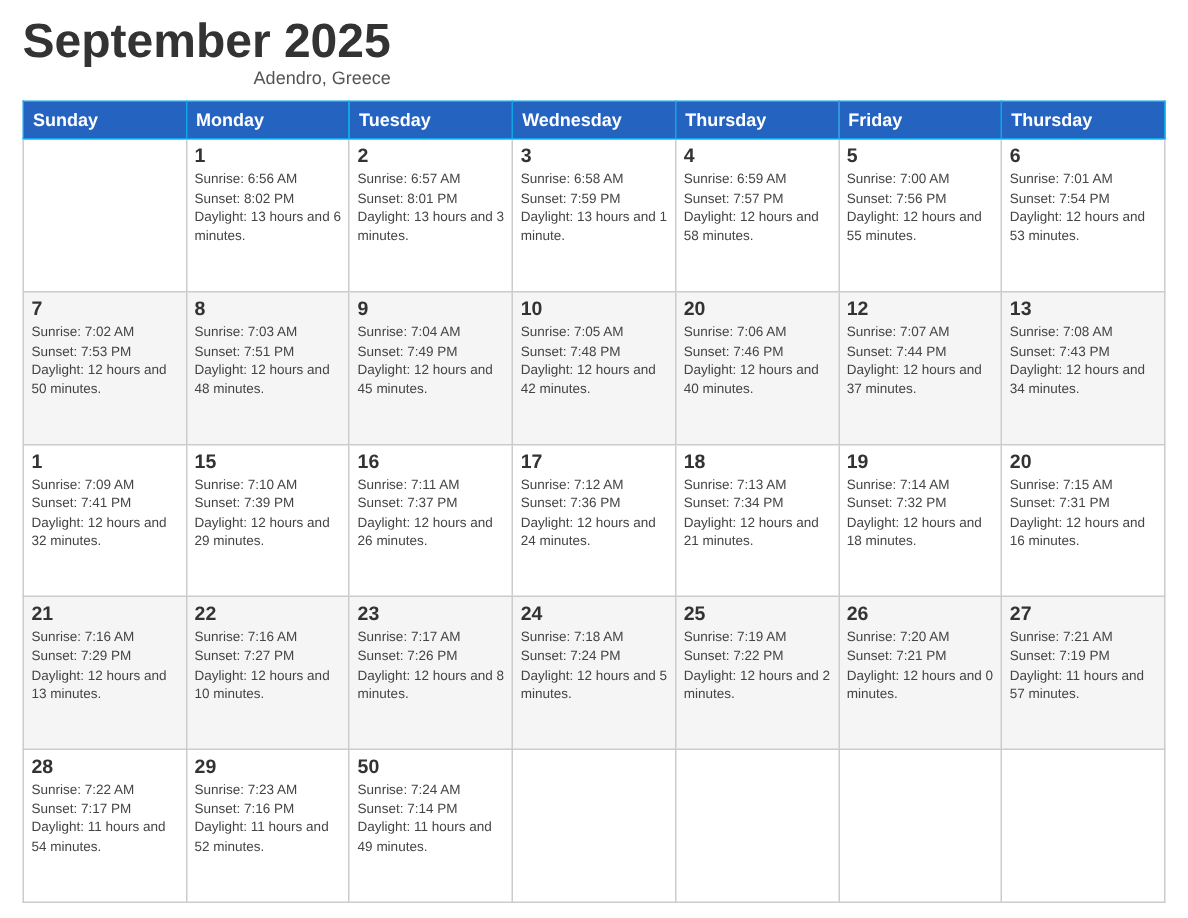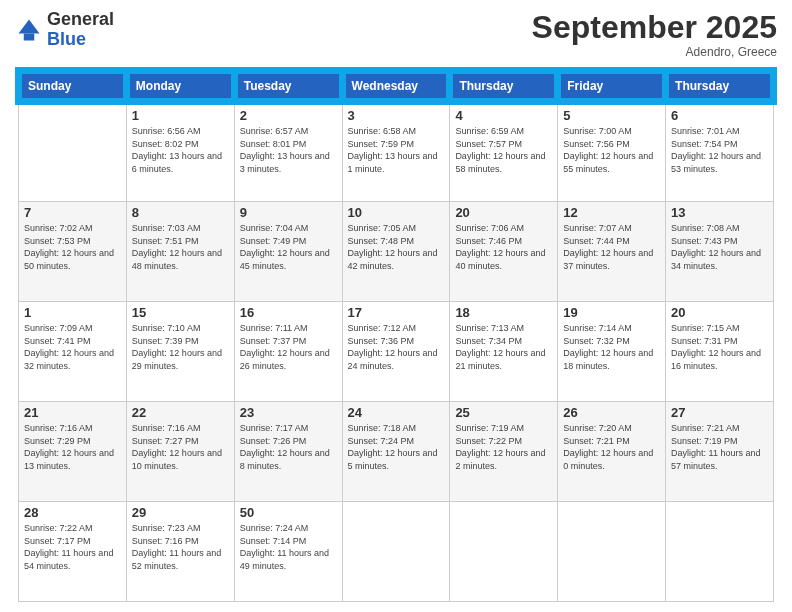--- a/index.html
+++ b/index.html
@@ -57,21 +57,21 @@
       border-collapse: collapse;
       flex: 1;
     }
     .calendar th {
       background: #2563c0;
       color: #fff;
       font-size: 12px;
       font-weight: bold;
       padding: 5px 6px;
       text-align: left;
-      border: 7px solid #0ea5e9;
+      border: 1px solid #0ea5e9;
     }
     .calendar td {
       border: 1px solid #ccc;
       vertical-align: top;
       padding: 3px 5px;
       width: calc(100% / 7);
       font-size: 9.5px;
       color: #333;
       height: 88px;
     }
@@ -98,30 +98,20 @@
     }
     .calendar thead tr th {
       background: #2563c0;
     }
   </style>
 </head>
 <body>
 
 <div class="page">
   <div class="header">
-    <div class="logo">
-      <svg class="logo-icon" viewBox="0 0 32 32">
-        <polygon points="16,4 28,20 4,20" fill="#2563c0"></polygon>
-        <rect x="10" y="20" width="12" height="8" fill="#2563c0"></rect>
-      </svg>
-      <div class="logo-text">
-        <span class="logo-general">General</span><br>
-        <span class="logo-blue">Blue</span>
-      </div>
-    </div>
     <div class="title-block">
       <div class="month-title">September 2025</div>
       <div class="location">Adendro, Greece</div>
     </div>
   </div>
 
   <table class="calendar">
     <thead>
       <tr>
       <th>Sunday</th>

